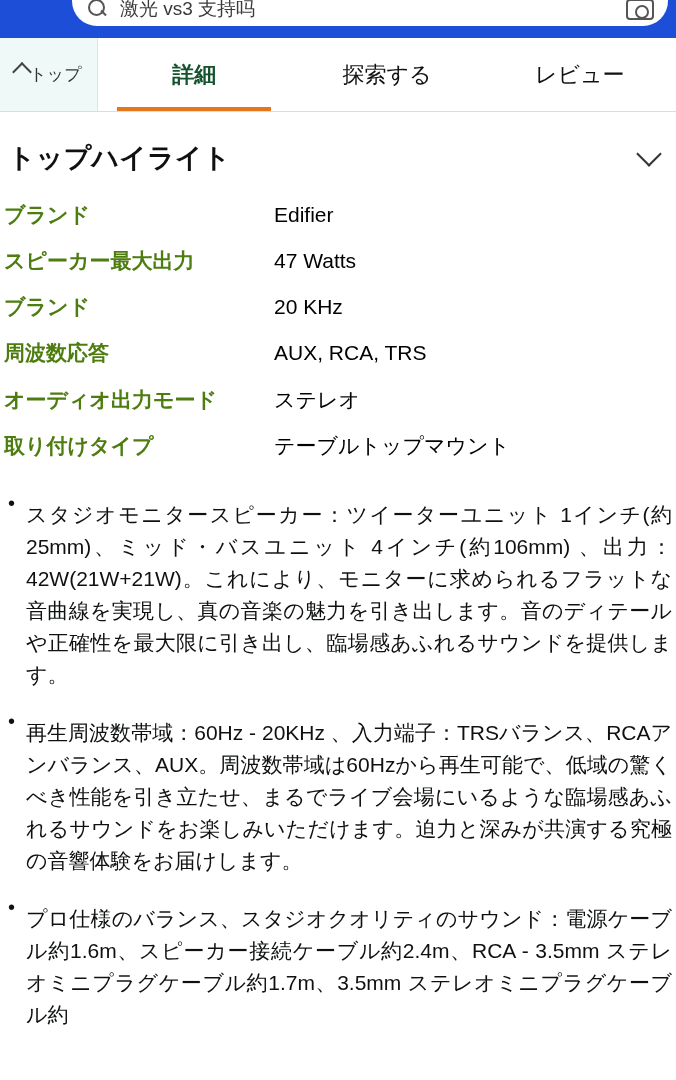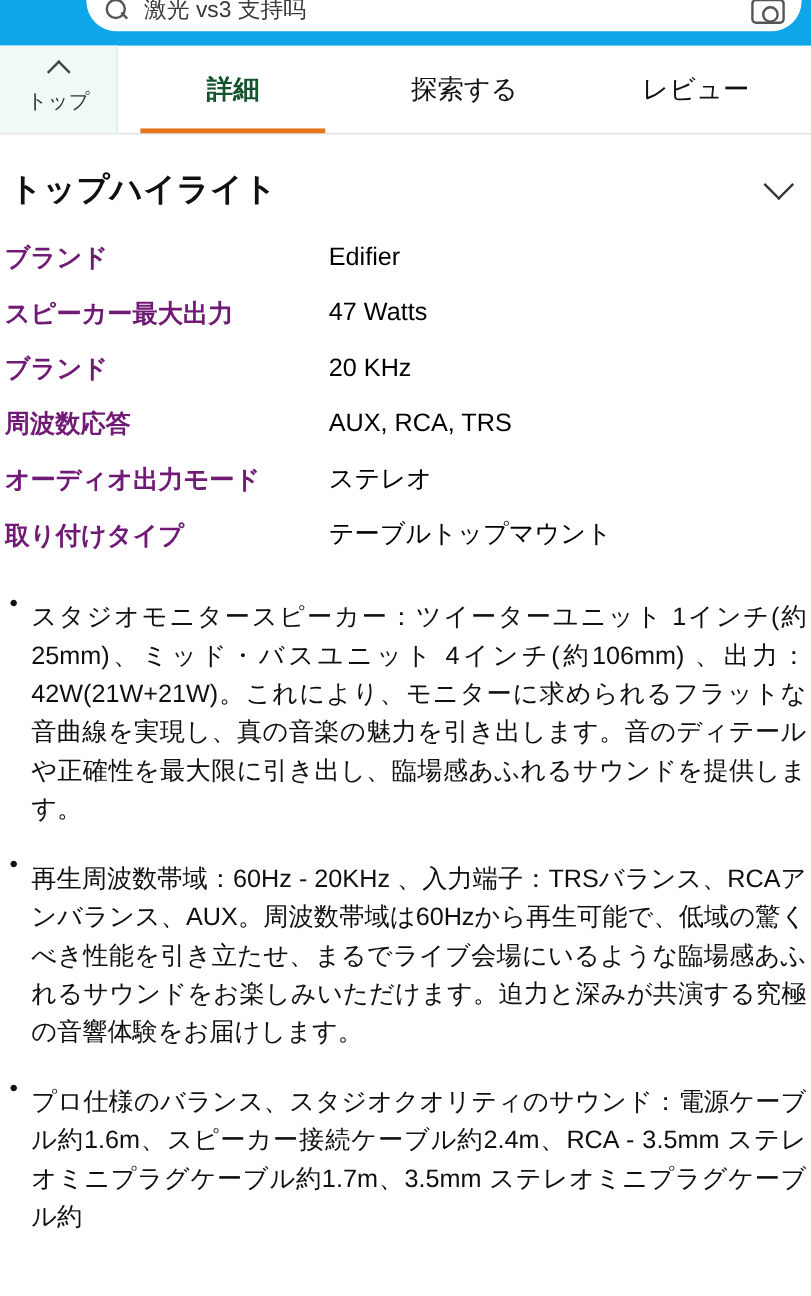--- a/index.html
+++ b/index.html
@@ -16,21 +16,21 @@
     height: 1080px;
     position: relative;
     background: #ffffff;
     display: flex;
     flex-direction: column;
   }
 
   
   .topbar {
     height: 38px;
-    background: #0ea5e9;
+    background: #1d4ed8;
     position: relative;
     flex: 0 0 auto;
     overflow: hidden;
   }
   .search-pill {
     position: absolute;
     left: 72px;
     right: 8px;
     top: -24px;
     height: 50px;
@@ -93,21 +93,21 @@
   .tabs {
     display: flex;
     height: 74px;
     background: #ffffff;
     border-bottom: 1px solid #dcdcdc;
     flex: 0 0 auto;
   }
   .tab {
     flex: 1 1 0;
     display: flex;
-    flex-direction: column;
+    flex-direction: row;
     align-items: center;
     justify-content: center;
     font-size: 22px;
     color: #111111;
     position: relative;
   }
   .tab.first {
     flex: 0 0 98px;
     background: #effaf8;
     border-right: 1px solid #e3e3e3;
@@ -167,23 +167,22 @@
   }
   table.specs td {
     vertical-align: top;
     padding: 9px 0;
     font-size: 21px;
     line-height: 1.34;
   }
   td.spec-key {
     width: 270px;
     font-weight: bold;
-    color: #701a75;
+    color: #4d7c0f;
     padding-right: 10px;
-    font-family: Liberation Serif, serif;
   }
   td.spec-val {
     color: #000000;
     margin-left: 17px;
   }
 
   ul.bullets {
     list-style: none;
     margin-top: 18px;
   }

